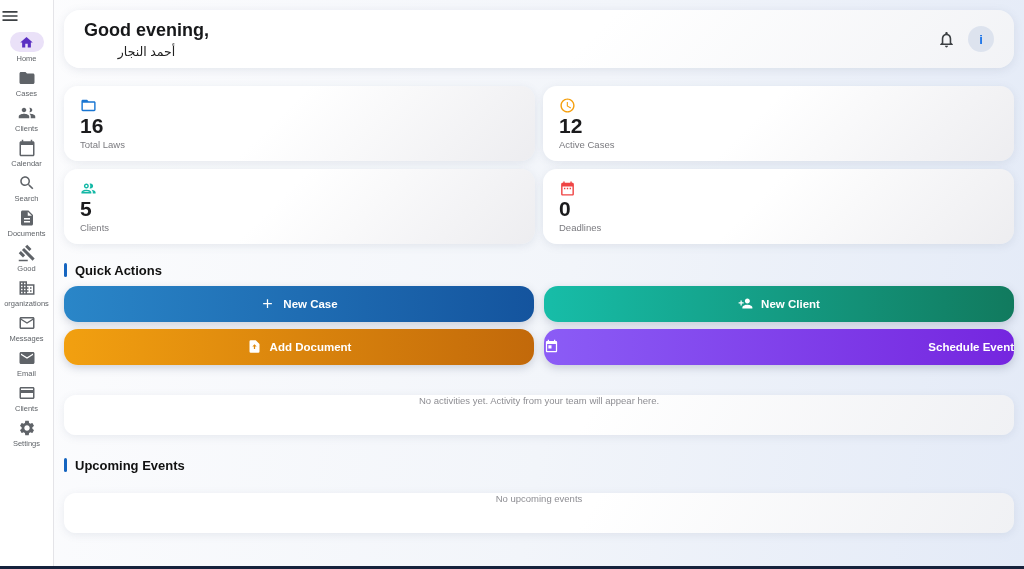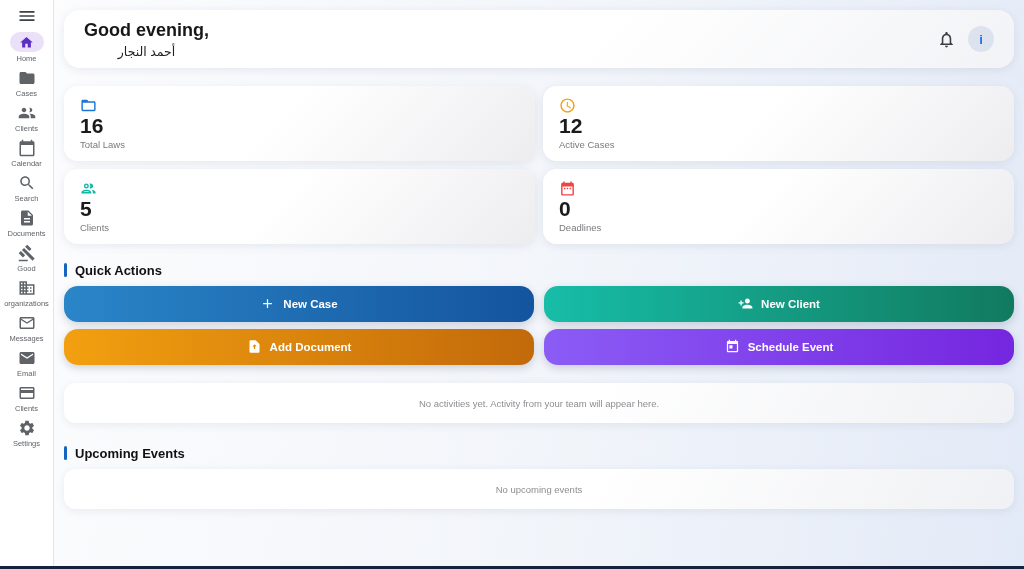--- a/index.html
+++ b/index.html
@@ -8,21 +8,21 @@
     font-family:"Liberation Sans","DejaVu Sans",sans-serif;
     background:linear-gradient(100deg,#fdfdfe 0%,#f2f5fa 55%,#e3eaf7 100%);
     position:relative;
   }
   .app { display:flex; width:1024px; height:566px; }
 
   
   .sidebar {
     width:54px; height:100%; background:#ffffff;
     border-right:1px solid #e4e4e8;
-    display:flex; flex-direction:column; align-items:center;
+    display:flex; flex-direction:column; align-items:flex-start;
     padding-top:6px; flex-shrink:0;
   }
   .hamburger { width:20px; height:20px; color:#3c4043; margin-bottom:6px; cursor:pointer; }
   .nav { display:flex; flex-direction:column; align-items:center; gap:6px; width:100%; }
   .nav-item { display:flex; flex-direction:column; align-items:center; width:100%; cursor:pointer; }
   .nav-icon { width:18px; height:18px; color:#5f6368; display:flex; align-items:center; justify-content:center; }
   .nav-icon svg { width:18px; height:18px; }
   .nav-item.active .nav-icon {
     width:34px; height:20px; border-radius:10px; background:#eae1f8; color:#5a2fc2;
   }
@@ -82,22 +82,23 @@
     color:#fff; font-family:inherit; font-size:11.5px; font-weight:700;
     box-shadow:0 3px 8px rgba(80,90,120,.25);
   }
   .action-btn svg { width:15px; height:15px; fill:#fff; }
 
   
   .empty-card {
     height:40px; border-radius:12px;
     background:linear-gradient(120deg,#ffffff 55%,#f0f1f4 100%);
     box-shadow:0 2px 8px rgba(100,116,139,.12);
-    display:flex; align-items:center; justify-content:center;
+    display:flex; justify-content:center;
     margin-bottom:20px;
+    margin-top:12px;
   }
   .empty-text { font-size:9.5px; color:#8e8e93; }
 
   .bottom-bar {
     position:absolute; left:0; bottom:0; width:1024px; height:3px; background:#16223c;
   }
 </style>
 </head>
 <body>
 
@@ -312,21 +313,21 @@
 
       <button class="action-btn" style="background: linear-gradient(90deg, rgb(242, 160, 16), rgb(194, 105, 10));">
         <span>
           <svg viewBox="0 0 24 24">
               <path d="M14 2H6a2 2 0 0 0-2 2v16a2 2 0 0 0 2 2h12a2 2 0 0 0 2-2V8l-6-6zm-1 10v4h-2v-4H8.5L12 8.5 15.5 12H13z"></path>
             </svg>
         </span>
         <span>Add Document</span>
       </button>
 
-      <button class="action-btn" style="background: linear-gradient(90deg, rgb(139, 92, 246), rgb(117, 38, 223));">
+      <button class="action-btn" style="background: linear-gradient(90deg, rgb(139, 92, 246), rgb(117, 38, 223)); justify-content: space-between;">
         <span>
           <svg viewBox="0 0 24 24">
               <path d="M19 3h-1V1h-2v2H8V1H6v2H5c-1.11 0-2 .9-2 2v14c0 1.1.89 2 2 2h14c1.1 0 2-.9 2-2V5c0-1.1-.9-2-2-2zm0 16H5V8h14v11zM7 10h5v5H7v-5z"></path>
             </svg>
         </span>
         <span>Schedule Event</span>
       </button>
 
     </div>
 

